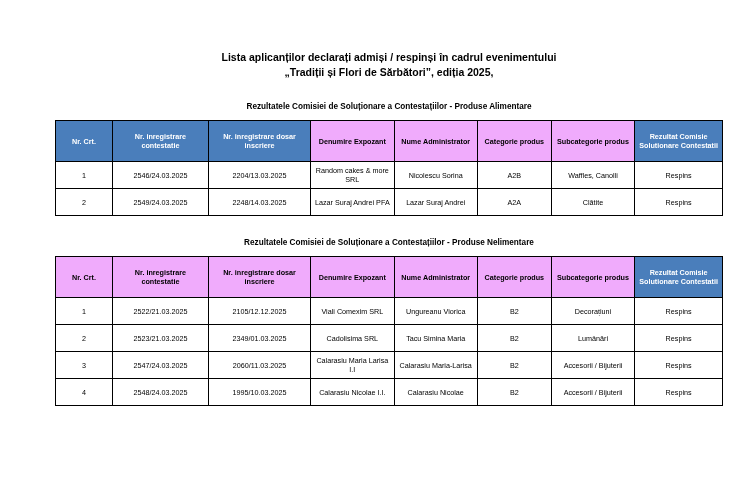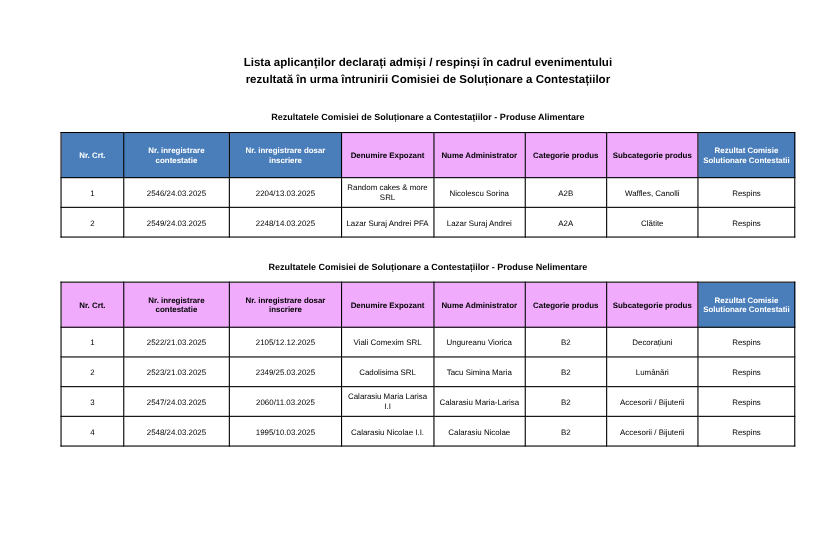--- a/index.html
+++ b/index.html
@@ -72,21 +72,21 @@
   .hdr-last-blue  { background: #4a7ebb; color: #ffffff; }
   .hdr-last-green { background: #4a7ebb; color: #ffffff; }
 </style>
 </head>
 <body>
 
 <div class="page">
 
   <div class="doc-title">
     <span class="line">Lista aplicanților declarați admiși / respinși în cadrul evenimentului</span>
-    <span class="line">rezultată în urma întrunirii Comisiei de Soluționare a Contestațiilor</span>
+    <span class="line">„Tradiții și Flori de Sărbători”, ediția 2025,</span>
   </div>
 
   <div class="section-heading">Rezultatele Comisiei de Soluționare a Contestațiilor - Produse Alimentare</div>
 
   <table>
     <thead>
       <tr>
         <th class="col-0 hdr-blue">Nr. Crt.</th>
         <th class="col-1 hdr-blue">Nr. inregistrare contestatie</th>
         <th class="col-2 hdr-blue">Nr. inregistrare dosar inscriere</th>
@@ -143,21 +143,21 @@
         <td class="col-2">2105/12.12.2025</td>
         <td class="col-3">Viali Comexim SRL</td>
         <td class="col-4">Ungureanu Viorica</td>
         <td class="col-5">B2</td>
         <td class="col-6">Decorațiuni</td>
         <td class="col-7">Respins</td>
       </tr>
       <tr>
         <td class="col-0">2</td>
         <td class="col-1">2523/21.03.2025</td>
-        <td class="col-2">2349/25.03.2025</td>
+        <td class="col-2">2349/01.03.2025</td>
         <td class="col-3">Cadolisima SRL</td>
         <td class="col-4">Tacu Simina Maria</td>
         <td class="col-5">B2</td>
         <td class="col-6">Lumânări</td>
         <td class="col-7">Respins</td>
       </tr>
       <tr>
         <td class="col-0">3</td>
         <td class="col-1">2547/24.03.2025</td>
         <td class="col-2">2060/11.03.2025</td>

